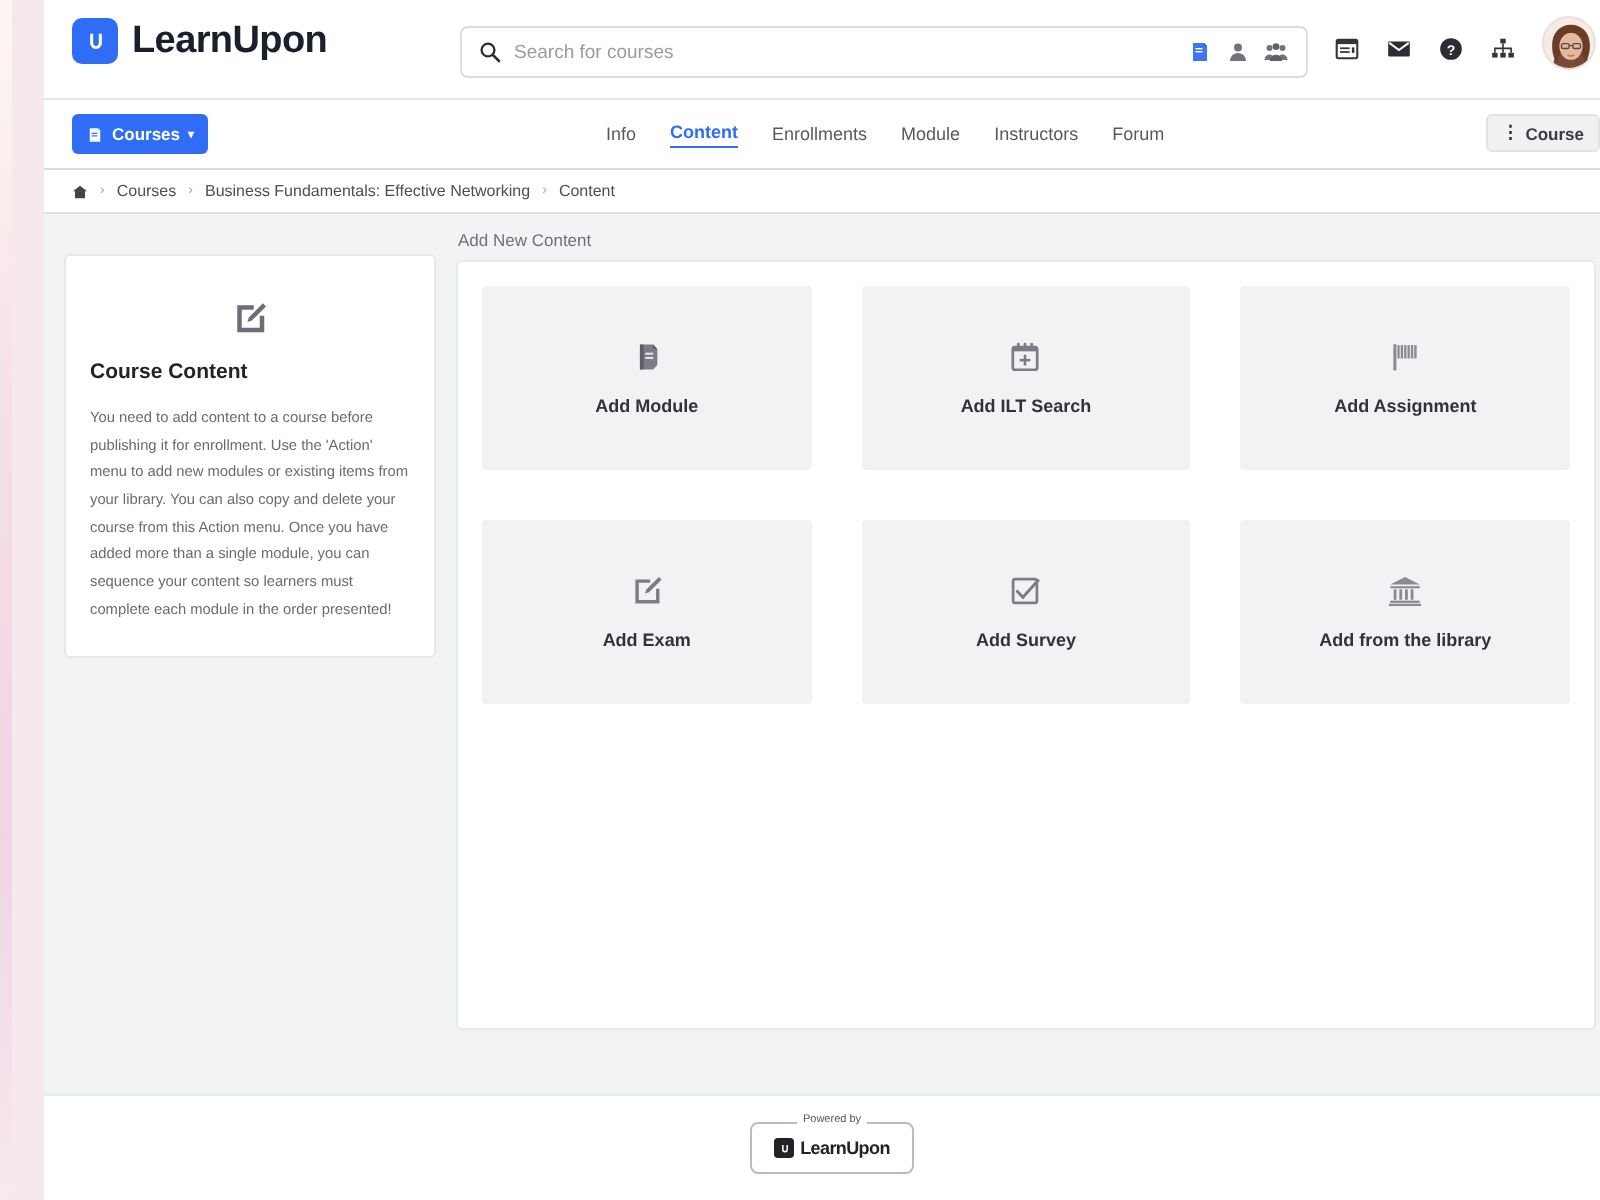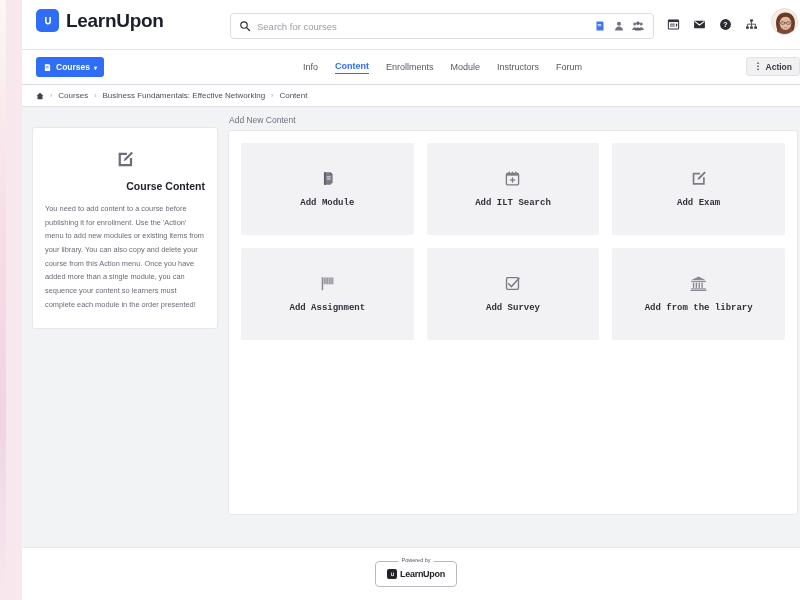--- a/index.html
+++ b/index.html
@@ -208,21 +208,21 @@
     width: 186px;
     flex: none;
     background: #ffffff;
     border: 1px solid #e7e7ec;
     border-radius: 3px;
     padding: 22px 12px 16px;
     margin-top: 12px;
   }
   #info-icon { display: block; margin: 0 auto 12px; width: 18px; height: 18px; }
   #info-title {
-    text-align: right;
+    text-align: left;
     font-size: 10.5px;
     font-weight: bold;
     color: #22222c;
     margin-bottom: 10px;
   }
   #info-body {
     font-size: 7.4px;
     line-height: 1.85;
     color: #6a6a75;
     text-align: left;
@@ -239,22 +239,21 @@
   #panel {
     background: #ffffff;
     border: 1px solid #e7e7ec;
     border-radius: 3px;
     padding: 12px;
     height: 385px;
   }
   #card-grid {
     display: grid;
     grid-template-columns: repeat(3, 1fr);
-    gap: 13px;
-    font-family: Liberation Mono, monospace;
+    gap: 25px;
   }
   .tile {
     background: #f2f2f4;
     border-radius: 2px;
     height: 92px;
     display: flex;
     flex-direction: column;
     align-items: center;
     justify-content: center;
     cursor: pointer;
@@ -421,21 +420,21 @@
       <span class="tab">Info</span>
       <span class="tab active">Content</span>
       <span class="tab">Enrollments</span>
       <span class="tab">Module</span>
       <span class="tab">Instructors</span>
       <span class="tab">Forum</span>
     </div>
 
     <div id="actions-btn">
       <span class="kebab">⋮</span>
-      <span>Action</span>
+      <span>Course</span>
     </div>
   </div>
 
   <div id="breadcrumb">
     <svg class="home" viewBox="0 0 24 24">
       <path d="M12 2.5L1.5 11h3v10.5h15V11h3z" fill="#44444e"></path>
     </svg>
     <span class="sep">›</span>
     <span class="crumb">Courses</span>
     <span class="sep">›</span>
@@ -482,33 +481,33 @@
                 <rect x="11" y="2" width="2" height="4.2" rx="0.9" fill="#7c7c86"></rect>
                 <rect x="15.7" y="2" width="2" height="4.2" rx="0.9" fill="#7c7c86"></rect>
                 <rect x="11.1" y="10.4" width="1.8" height="7.6" fill="#7c7c86"></rect>
                 <rect x="8.2" y="13.3" width="7.6" height="1.8" fill="#7c7c86"></rect>
               </svg>
               <span class="tile-label">Add ILT Search</span>
             </div>
 
             <div class="tile">
               <svg class="tile-icon" viewBox="0 0 24 24">
-                <path d="M3.8 3.8h10.4v2.4H6.2v12.2h12.2v-8h2.4v10.4H3.8z" fill="#7c7c86"></path>
-                <path d="M20.4 2.1l1.9 1.9-8.9 8.9-2.8.9.9-2.8z" fill="#7c7c86"></path>
-              </svg>
-              <span class="tile-label">Add Exam</span>
-            </div>
-
-            <div class="tile">
-              <svg class="tile-icon" viewBox="0 0 24 24">
                 <rect x="3.8" y="3" width="2.1" height="18.4" fill="#8a8a93"></rect>
                 <path d="M6.6 3.6h13.6v9.4H6.6z" fill="#8a8a93"></path>
                 <path d="M8.6 3.6v9.4M11 3.6v9.4M13.4 3.6v9.4M15.8 3.6v9.4M18.2 3.6v9.4" stroke="#f0f0f2" stroke-width="0.75"></path>
               </svg>
               <span class="tile-label">Add Assignment</span>
+            </div>
+
+            <div class="tile">
+              <svg class="tile-icon" viewBox="0 0 24 24">
+                <path d="M3.8 3.8h10.4v2.4H6.2v12.2h12.2v-8h2.4v10.4H3.8z" fill="#7c7c86"></path>
+                <path d="M20.4 2.1l1.9 1.9-8.9 8.9-2.8.9.9-2.8z" fill="#7c7c86"></path>
+              </svg>
+              <span class="tile-label">Add Exam</span>
             </div>
 
             <div class="tile">
               <svg class="tile-icon" viewBox="0 0 24 24">
                 <rect x="3.6" y="3.6" width="16.8" height="16.8" rx="1.6" fill="none" stroke="#7c7c86" stroke-width="1.9"></rect>
                 <path d="M6.6 12.3l3.9 4.1L21.2 4.6" fill="none" stroke="#7c7c86" stroke-width="2.1" stroke-linecap="round"></path>
               </svg>
               <span class="tile-label">Add Survey</span>
             </div>
 

